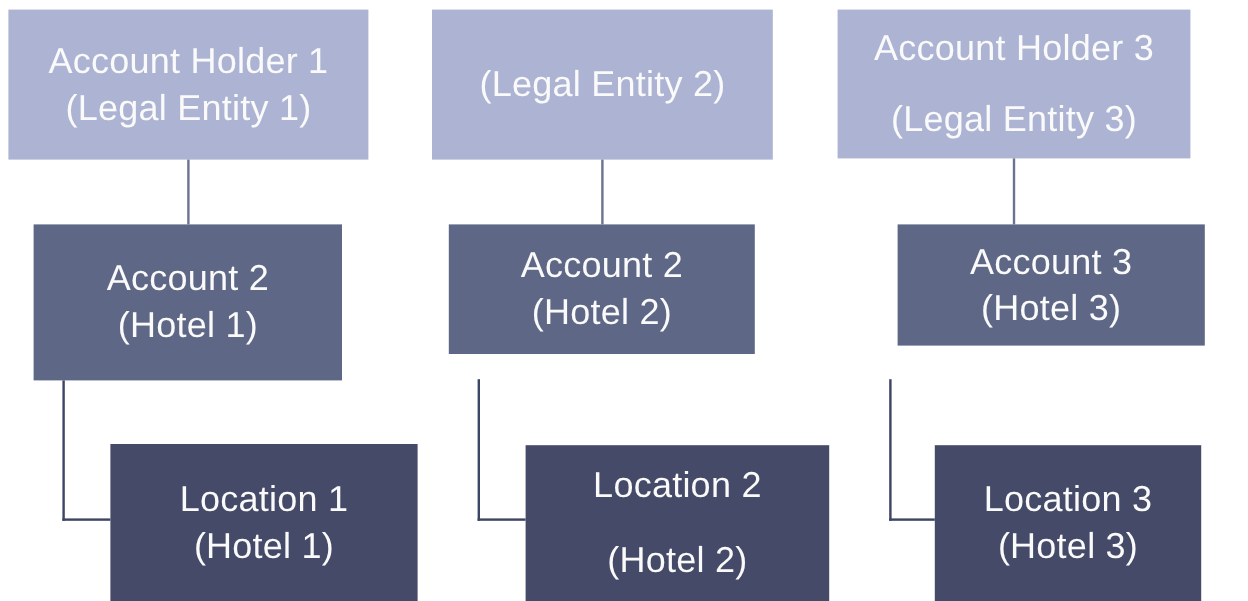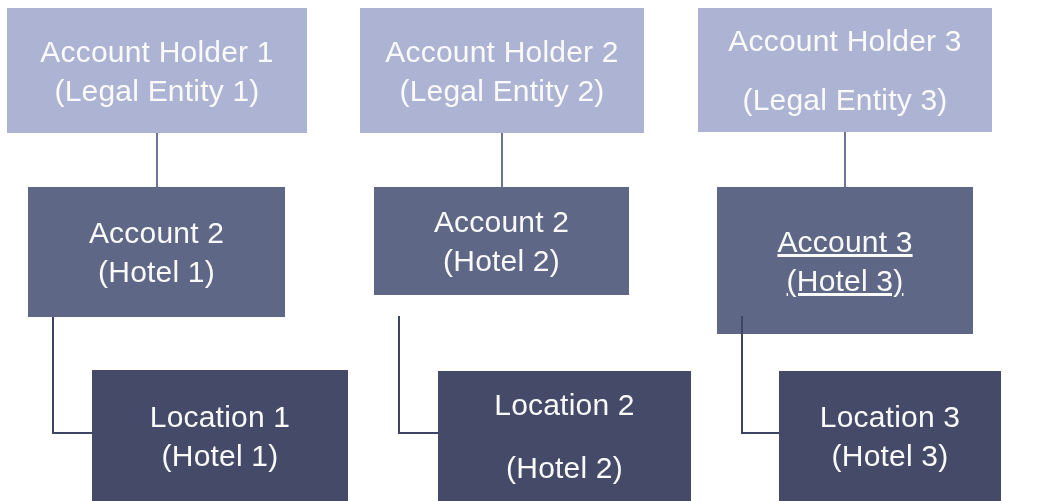--- a/index.html
+++ b/index.html
@@ -60,40 +60,39 @@
     <span>Account 2</span>
     <span>(Hotel 1)</span>
   </div>
   <div class="elbow" style="left:52px; top:317px; width:40px; height:117px;"></div>
   <div class="box box-location" style="left:92px; top:370px; width:256px; height:131px;">
     <span>Location 1</span>
     <span>(Hotel 1)</span>
   </div>
 
   <div class="box box-account-holder" style="left:360px; top:8px; width:284px; height:125px;">
-    <span>Account Holder 2</span>
     <span>(Legal Entity 2)</span>
   </div>
   <div class="vline" style="left:501px; top:133px; height:54px;"></div>
   <div class="box box-account" style="left:374px; top:187px; width:255px; height:108px;">
     <span>Account 2</span>
     <span>(Hotel 2)</span>
   </div>
   <div class="elbow" style="left:398px; top:316px; width:40px; height:118px;"></div>
   <div class="box box-location" style="left:438px; top:371px; width:253px; height:130px;gap:24px;">
     <span>Location 2</span>
     <span>(Hotel 2)</span>
   </div>
 
   <div class="box box-account-holder" style="left:698px; top:8px; width:294px; height:124px;gap:20px;">
     <span>Account Holder 3</span>
     <span>(Legal Entity 3)</span>
   </div>
   <div class="vline" style="left:844px; top:132px; height:55px;"></div>
-  <div class="box box-account" style="left:717px; top:187px; width:256px; height:147px;text-decoration:underline;">
+  <div class="box box-account" style="left:748px; top:187px; width:256px; height:101px;">
     <span>Account 3</span>
     <span>(Hotel 3)</span>
   </div>
   <div class="elbow" style="left:741px; top:316px; width:38px; height:118px;"></div>
   <div class="box box-location" style="left:779px; top:371px; width:222px; height:130px;">
     <span>Location 3</span>
     <span>(Hotel 3)</span>
   </div>
 
 </div>

